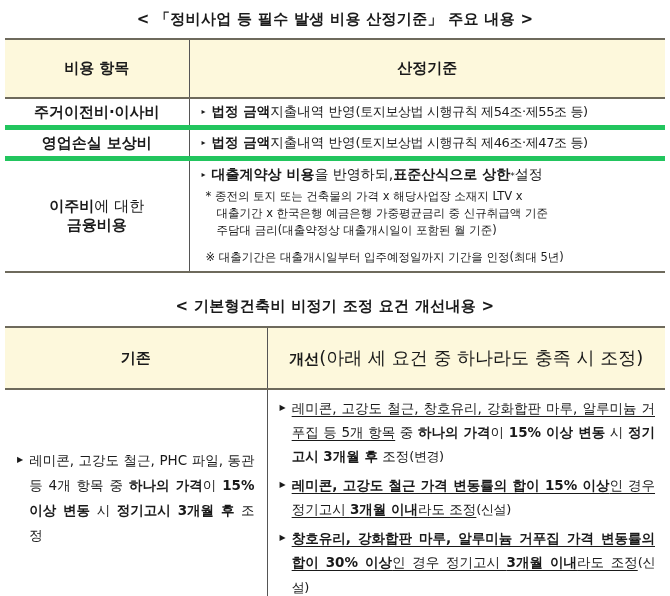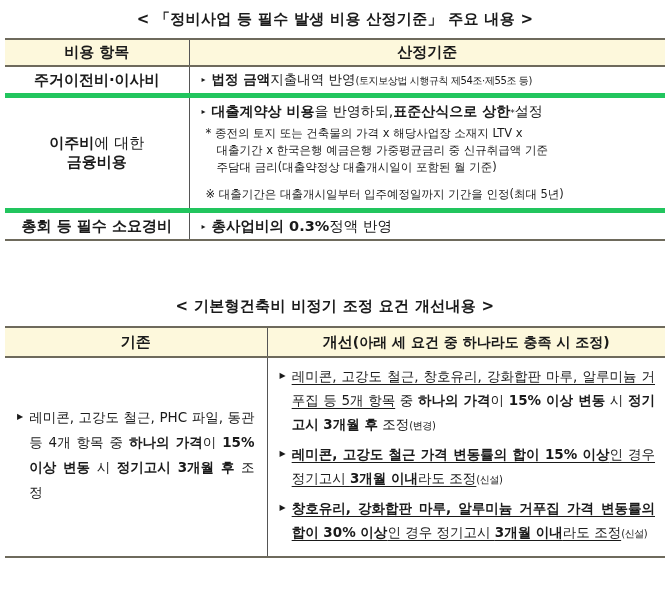--- a/index.html
+++ b/index.html
@@ -16,33 +16,33 @@
   .t2 { top: 297px; }
   table {
     position: absolute; left: 5px; width: 660px; border-collapse: collapse;
     table-layout: fixed;
   }
   #tbl1 { top: 38px; }
   #tbl2 { top: 326px; }
   th {
     background: #fdf8dc; font-weight: bold; font-size: 15px;
     border-top: 2px solid #6e6a5c; border-bottom: 2px solid #6e6a5c;
-    padding: 0; height: 25px;
+    padding: 16px; height: 25px;
   }
   #tbl2 th { height: 28px; }
   td { padding: 0; vertical-align: middle; font-size: 13.5px; }
   .c1 { border-right: 1.5px solid #555; }
   #tbl1 tr.row td { border-bottom: 5px solid #22c55e; }
   #tbl1 tr.row:last-child td { border-bottom: 2px solid #6e6a5c; }
   .lbl { text-align: center; font-weight: bold; font-size: 15px; }
   .lbl .nb { font-weight: normal; }
   .bullet { display: flex; align-items: baseline; padding-left: 12px; white-space: nowrap; }
   .tri { font-size: 8px; margin-right: 6px; position: relative; top: -2px; }
   .b { font-weight: bold; }
-  .small { font-size: 10px; letter-spacing: -0.4px; }
+  .small { font-size: 13px; letter-spacing: -0.4px; }
   .note { font-size: 11.5px; padding-left: 16px; line-height: 17px; white-space: nowrap; }
   .note.indent { padding-left: 27px; }
   .row1 td { height: 26px; }
   .rowfin td { height: 110px; }
   .fin-inner { padding: 3px 0; }
   .fin-inner .bullet { font-size: 14px; margin-bottom: 4px; }
   #tbl2 td { border-bottom: 2px solid #6e6a5c; }
   .left-cell { padding: 0 12px 0 12px; font-size: 13.5px; line-height: 25px; }
   .left-cell .tri { margin-right: 6px; }
   .right-cell { padding: 6px 10px 6px 12px; font-size: 13.5px; line-height: 24px; }
@@ -70,20 +70,31 @@
     <td class="c1 lbl">주거이전비·이사비</td>
     <td>
       <div class="bullet">
         <span class="tri">▸</span>
         <span class="b">법정 금액</span>
             <span> 지출내역 반영</span>
             <span class="small">(토지보상법 시행규칙 제54조·제55조 등)</span>
       </div>
     </td>
   </tr>
+  <tr class="row row1">
+    <td class="c1 lbl">영업손실 보상비</td>
+    <td>
+      <div class="bullet">
+        <span class="tri">▸</span>
+        <span class="b">법정 금액</span>
+            <span> 지출내역 반영</span>
+            <span class="small">(토지보상법 시행규칙 제46조·제47조 등)</span>
+      </div>
+    </td>
+  </tr>
   <tr class="row rowfin">
     <td class="c1 lbl">
       <div><span>이주비</span><span class="nb">에 대한</span></div>
       <div>금융비용</div>
     </td>
     <td>
       <div class="fin-inner">
         <div class="bullet">
           <span class="tri">▸</span>
           <span class="b">대출계약상 비용</span>
@@ -92,45 +103,35 @@
               <sup style="font-size:9px">*</sup>
               <span> 설정</span>
         </div>
         <div class="note">* 종전의 토지 또는 건축물의 가격 x 해당사업장 소재지 LTV x</div>
         <div class="note indent">대출기간 x 한국은행 예금은행 가중평균금리 중 신규취급액 기준</div>
         <div class="note indent">주담대 금리(대출약정상 대출개시일이 포함된 월 기준)</div>
         <div class="note" style="margin-top:10px">※ 대출기간은 대출개시일부터 입주예정일까지 기간을 인정(최대 5년)</div>
       </div>
     </td>
   </tr>
-  <tr class="row row1">
-    <td class="c1 lbl">총회 등 필수 소요경비</td>
-    <td>
-      <div class="bullet" style="font-size:14.5px">
-        <span class="tri">▸</span>
-        <span class="b">총사업비의 0.3%</span>
-            <span> 정액 반영</span>
-      </div>
-    </td>
-  </tr>
 </tbody>
   </table>
 
 <div class="title t2">&lt; 기본형건축비 비정기 조정 요건 개선내용 &gt;</div>
 
 <table id="tbl2">
   <colgroup>
       <col style="width:262px">
       <col>
     </colgroup>
   <tbody>
       <tr>
     <th class="c1">기존</th>
     <th>
-      <span>개선</span><span style="font-weight:bold;font-size:14px">(아래 세 요건 중 하나라도 충족 시 조정)</span>
+      <span>개선</span><span style="font-weight:normal;font-size:18px">(아래 세 요건 중 하나라도 충족 시 조정)</span>
     </th>
   </tr>
   <tr>
     <td class="c1 left-cell">
       <div class="item">
         <span class="tri">▶</span>
         <span class="item-text">
           <span>레미콘, 고강도 철근, PHC 파일, 동관 등 4개 항목 중 </span><span class="b">하나의 가격</span><span>이 </span><span class="b">15% 이상 변동</span><span> 시 </span><span class="b">정기고시 3개월 후</span><span> 조정</span>
         </span>
       </div>

